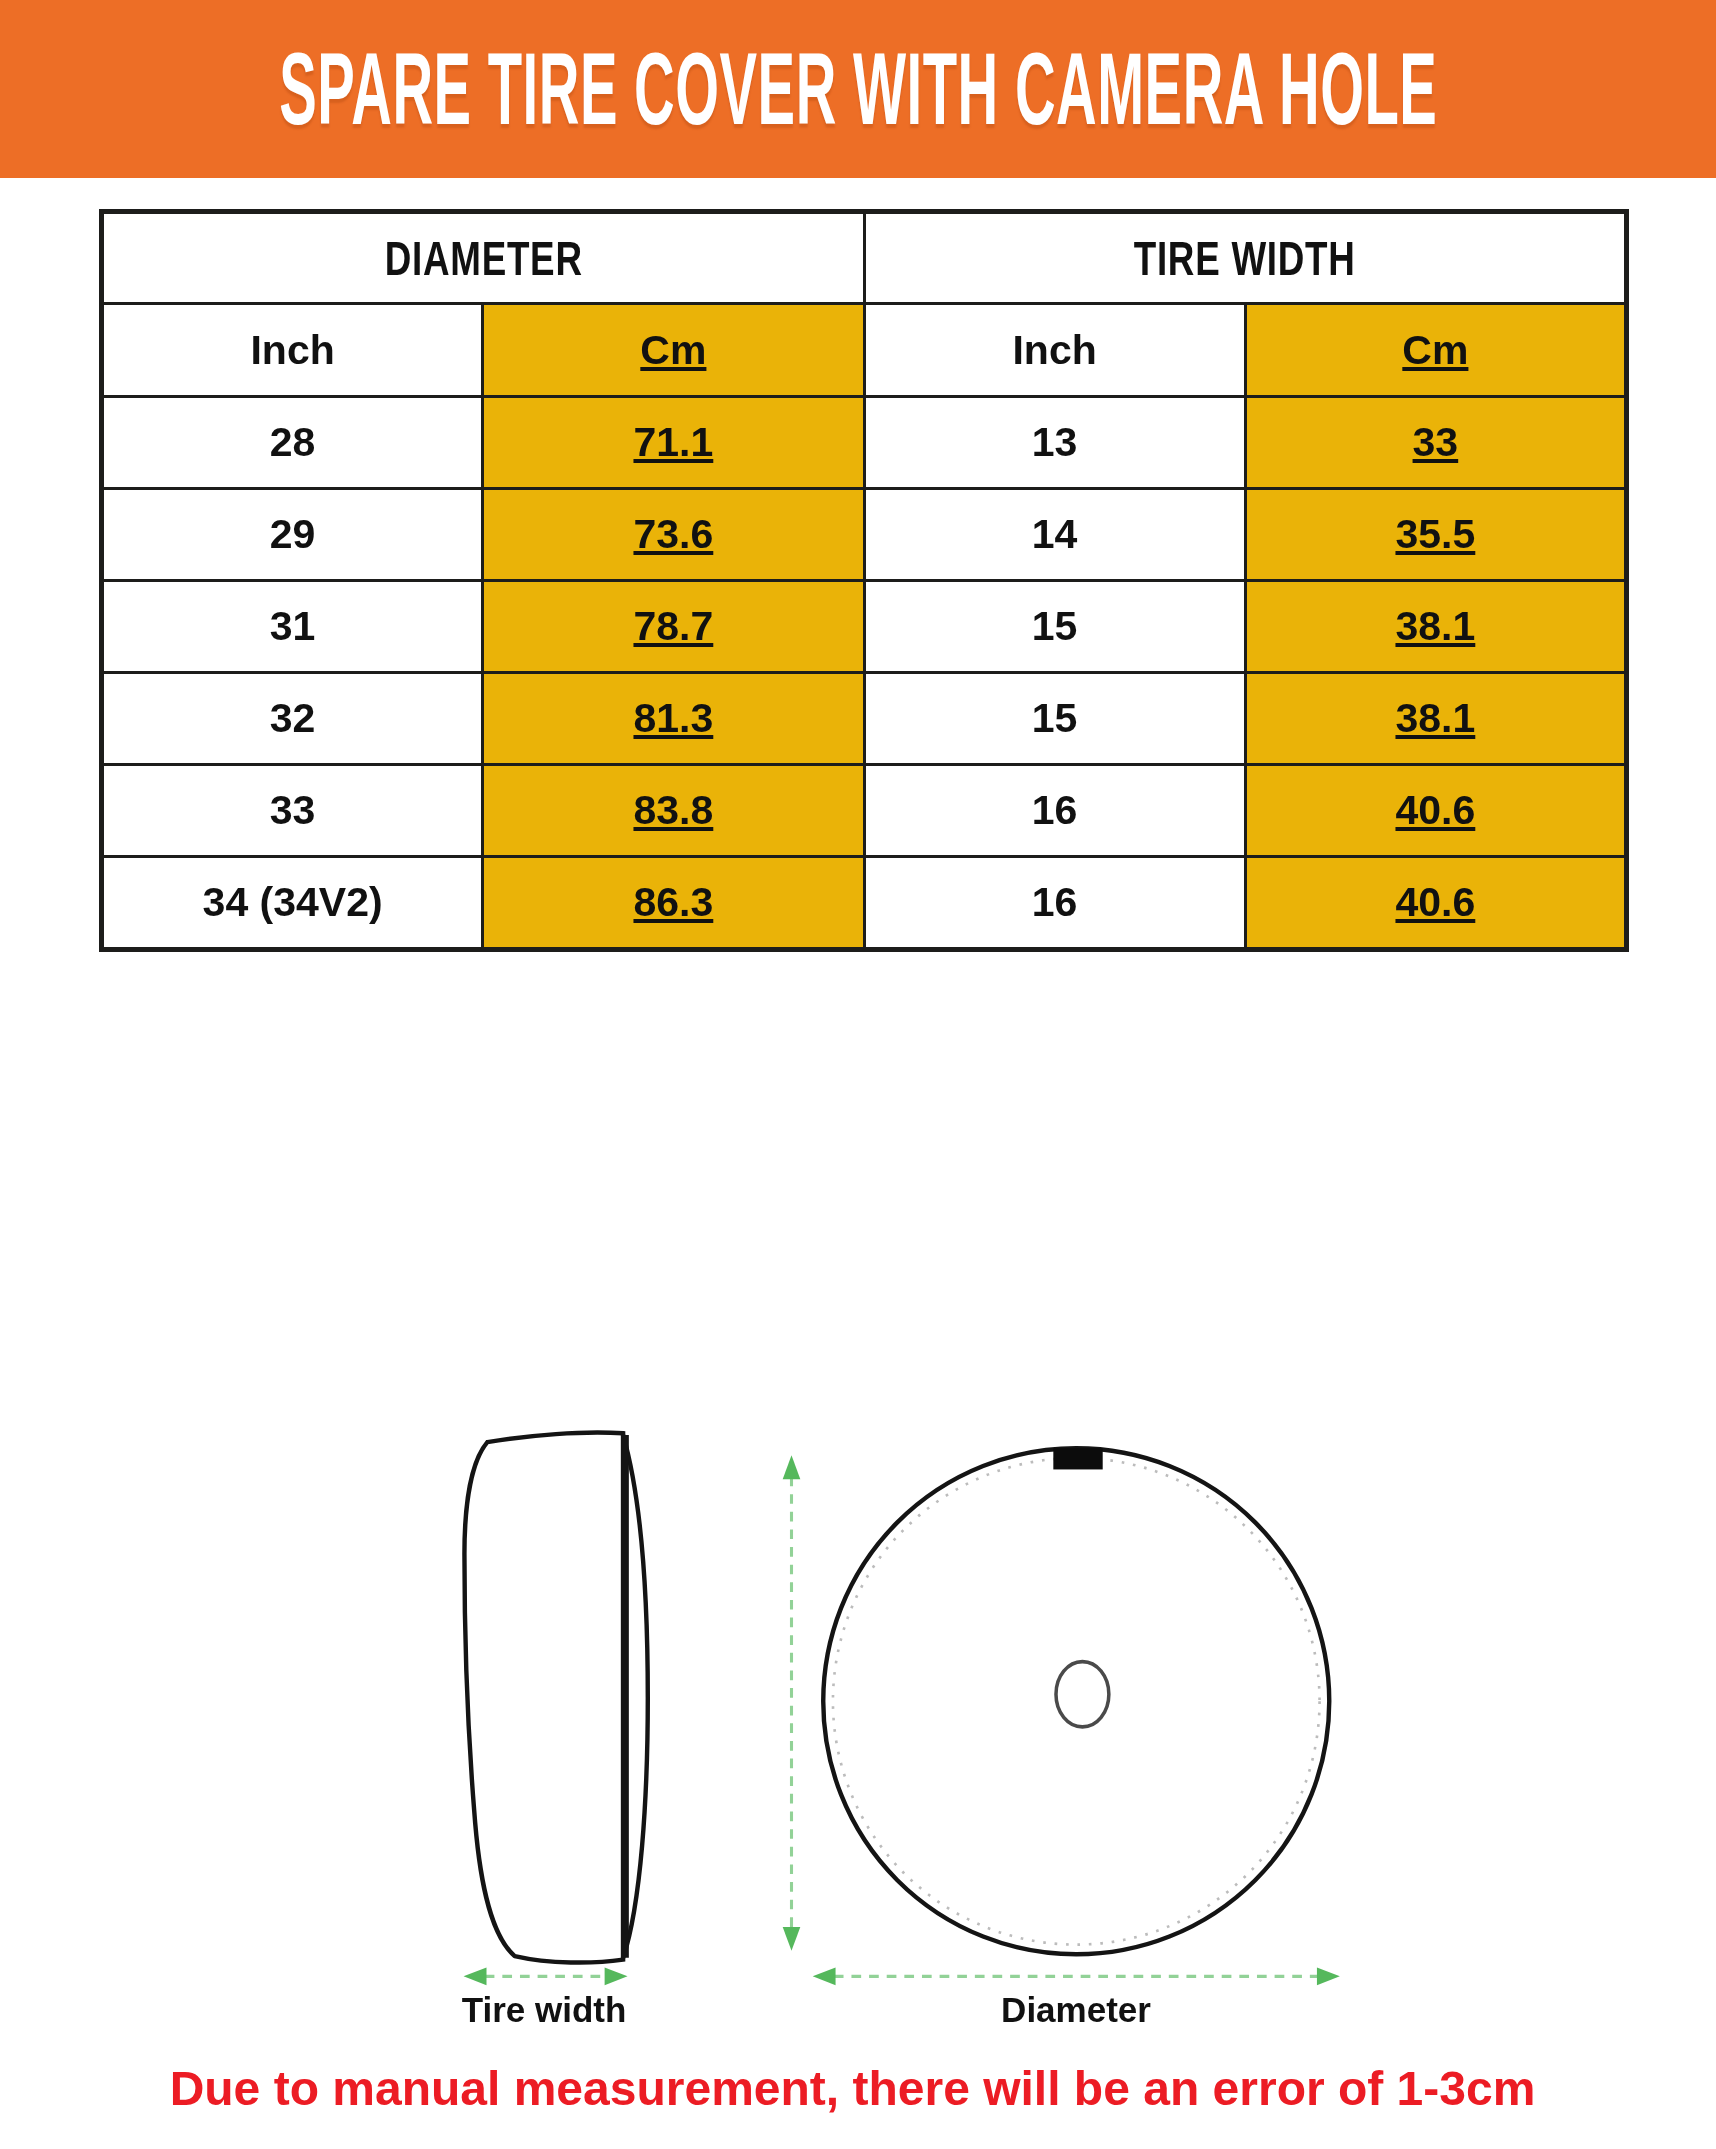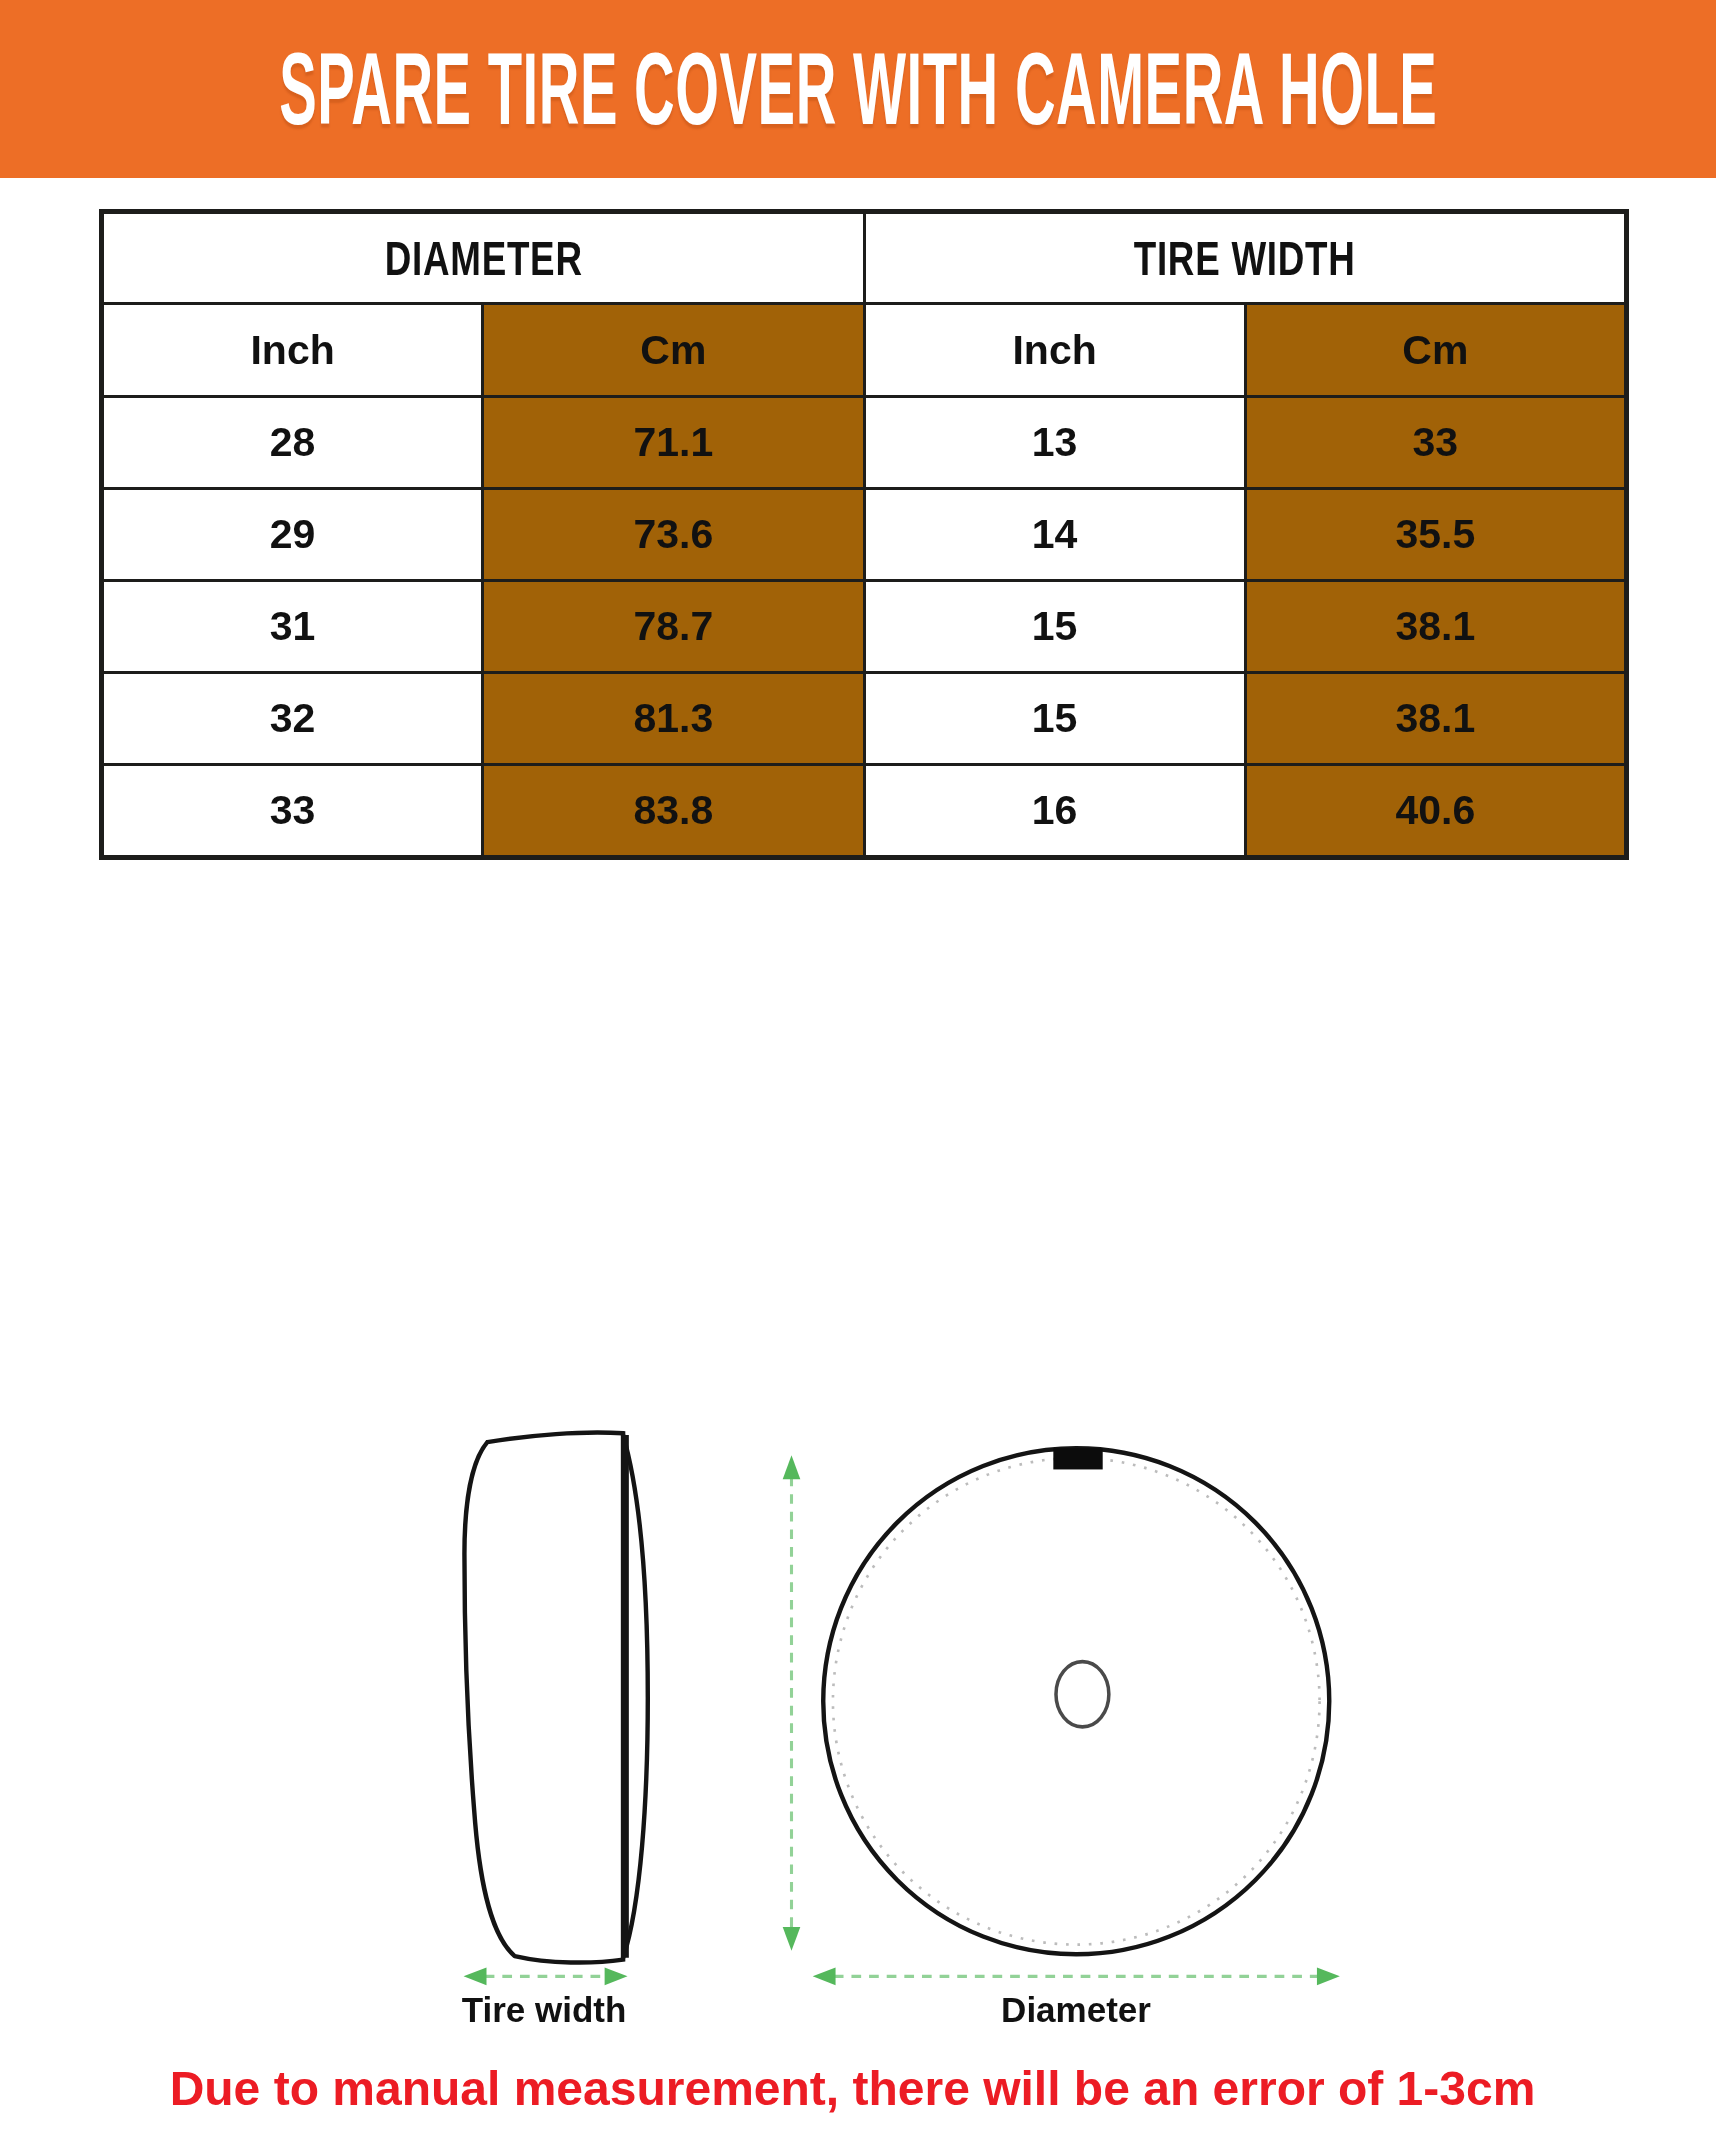--- a/index.html
+++ b/index.html
@@ -31,21 +31,21 @@
     border:3.5px solid #1D1D1B; text-align:center; vertical-align:middle;
     color:#111111; padding:0;
   }
   .group-row th { height:88px; }
   .group-row .cond {
     display:inline-block; font-size:46px; font-weight:bold;
     transform:scale(0.8,1.05); white-space:nowrap; letter-spacing:0.9px;
   }
   .sub-row th { height:90px; font-size:41px; font-weight:bold; }
   .size-table tbody td { height:89px; font-size:41px; font-weight:bold; }
-  .gray { background:#a16207; }
+  .gray { background:#eab308;text-decoration:underline; }
 
   
   .diagram-svg { position:absolute; left:0; top:1376px; width:1717px; height:670px; }
   .measure-label {
     position:absolute; transform:translateX(-50%);
     font-size:35px; font-weight:bold; color:#111111; white-space:nowrap;
   }
   .label-tire-width { left:544px; top:1990px; }
   .label-diameter  { left:1076px; top:1990px; }
 
@@ -102,20 +102,26 @@
         <td class="gray">81.3</td>
         <td>15</td>
         <td class="gray">38.1</td>
       </tr>
       <tr>
         <td>33</td>
         <td class="gray">83.8</td>
         <td>16</td>
         <td class="gray">40.6</td>
       </tr>
+      <tr>
+        <td>34 (34V2)</td>
+        <td class="gray">86.3</td>
+        <td>16</td>
+        <td class="gray">40.6</td>
+      </tr>
     </tbody>
   </table>
 
   <svg class="diagram-svg" viewBox="0 1560 1946 760">
 
     <path d="M706 1625 C660 1622, 600 1627, 552 1635 C535 1655, 526 1700, 526 1762 C526 1852, 529 1952, 537 2052 C542 2122, 553 2192, 583 2218 C622 2227, 672 2227, 706 2222 L706 1625 Z" fill="#ffffff" stroke="#141414" stroke-width="5" stroke-linecap="round"></path>
     <path d="M706 1627 C727 1700, 734 1815, 734 1925 C734 2040, 726 2160, 706 2220" fill="none" stroke="#141414" stroke-width="5" stroke-linecap="round"></path>
     <line x1="708" y1="1627" x2="708" y2="2220" stroke="#141414" stroke-width="9"></line>
 
     <g>

